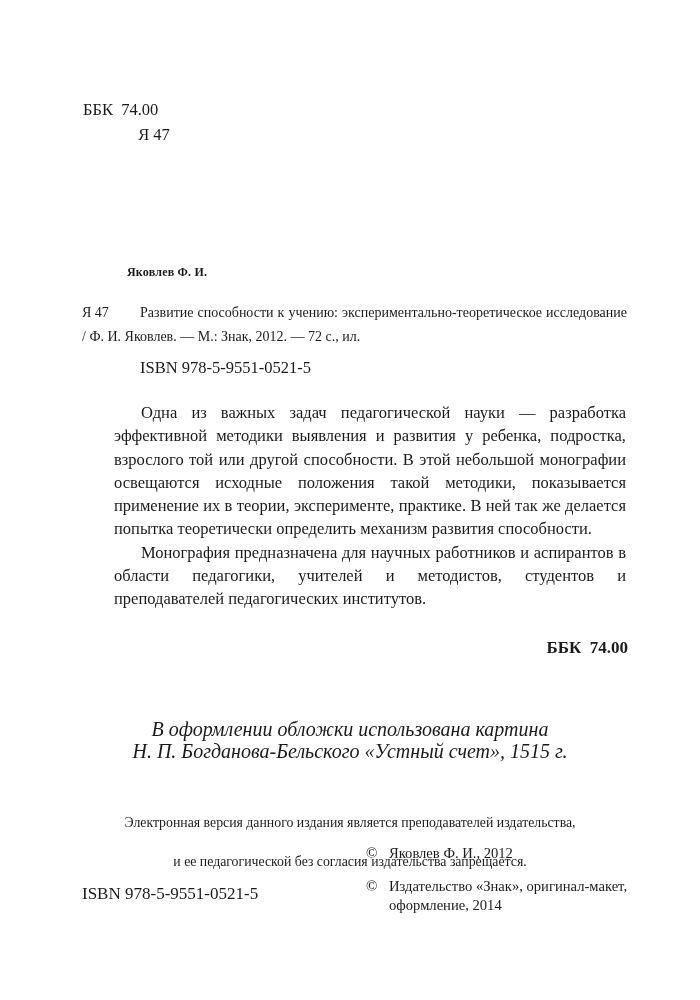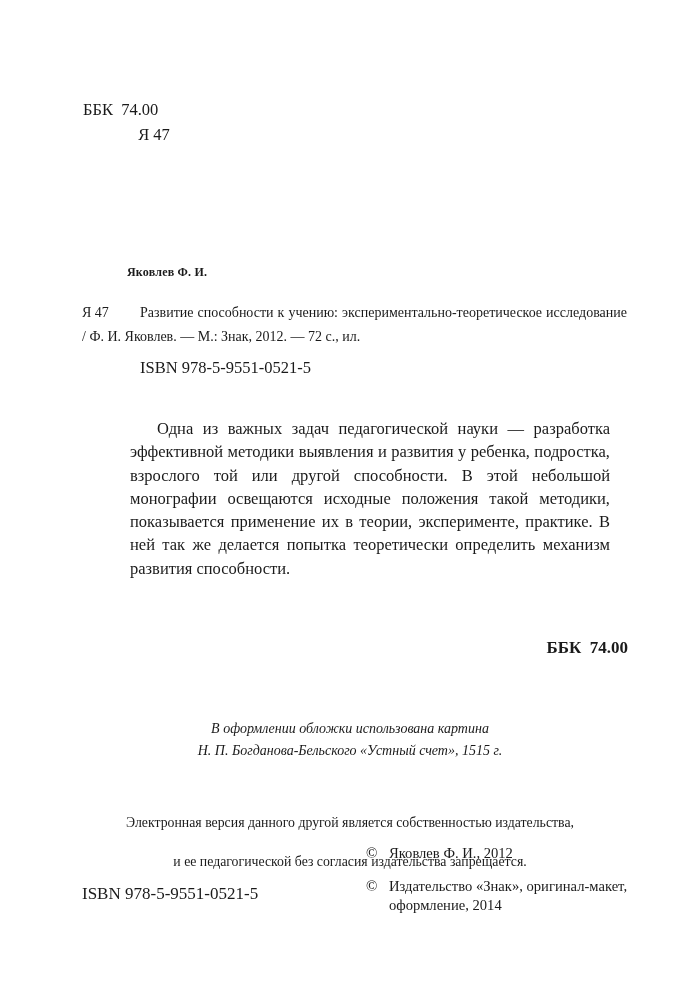--- a/index.html
+++ b/index.html
@@ -87,21 +87,21 @@
     position: absolute;
     left: 114px;
     top: 401px;
     width: 512px;
     font-size: 16.5px;
     line-height: 23.3px;
     text-align: justify;
     text-justify: inter-word;
   }
   .annotation p {
-    margin: 16px;
+    margin: 0;
     text-indent: 27px;
   }
 
   
   .bbk-bottom {
     position: absolute;
     right: 72px;
     top: 638px;
     font-size: 17px;
     font-weight: bold;
@@ -109,21 +109,21 @@
   }
 
   
   .cover-credit {
     position: absolute;
     left: 0;
     right: 0;
     top: 718px;
     text-align: center;
     font-style: italic;
-    font-size: 14px;
+    font-size: 20px;
     line-height: 22px;
   }
   .cover-credit span {
     display: block;
   }
 
   
   .e-notice {
     position: absolute;
     left: 0;
@@ -186,31 +186,32 @@
   <div class="author-name">Яковлев Ф. И.</div>
 
   <div class="biblio">
     <span class="shelf">Я 47</span><span class="biblio-first-line">Развитие способности к учению: экспериментально-теоретическое исследование / Ф. И. Яковлев. — М.: Знак, 2012. — 72 с., ил.</span>
   </div>
 
   <div class="isbn-top">ISBN 978-5-9551-0521-5</div>
 
   <div class="annotation">
     <p>Одна из важных задач педагогической науки — разработка эффективной методики выявления и развития у ребенка, подростка, взрослого той или другой способности. В этой небольшой монографии освещаются исходные положения такой методики, показывается применение их в теории, эксперименте, практике. В ней так же делается попытка теоретически определить механизм развития способности.</p>
+    <p>Монография предназначена для научных работников и аспирантов в области педагогики, учителей и методистов, студентов и преподавателей педагогических институтов.</p>
   </div>
 
   <div class="bbk-bottom">ББК  74.00</div>
 
   <div class="cover-credit">
     <span>В оформлении обложки использована картина</span>
     <span>Н. П. Богданова-Бельского «Устный счет», 1515 г.</span>
   </div>
 
   <div class="e-notice">
-    <span>Электронная версия  данного другой является собственностью издательства,</span>
+    <span>Электронная версия  данного издания является преподавателей издательства,</span>
     <span>и ее педагогической без согласия издательства запрещается.</span>
   </div>
 
   <div class="copyright">
     <div class="cr-row">
       <span class="cr-sym">©</span>
       <span class="cr-text">Яковлев Ф. И.,  2012</span>
     </div>
     <div class="cr-row">
       <span class="cr-sym">©</span>

